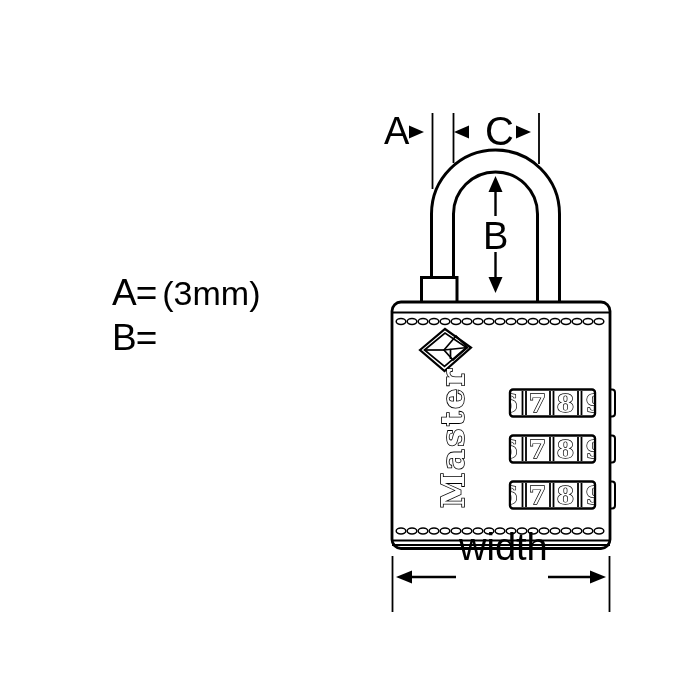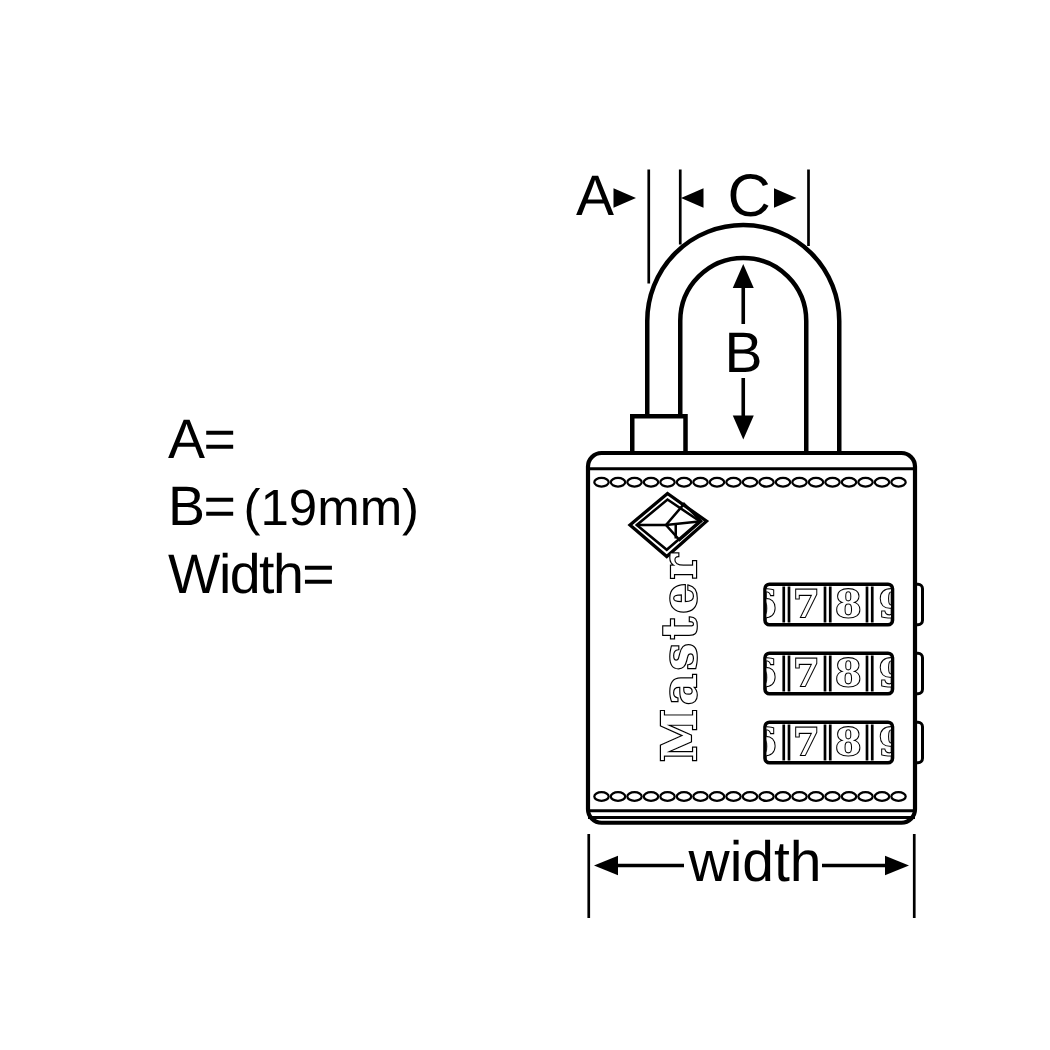--- a/index.html
+++ b/index.html
@@ -186,28 +186,27 @@
       <line x1="410" y1="577" x2="456" y2="577" stroke="#000" stroke-width="2.4"></line>
       <line x1="548" y1="577" x2="592" y2="577" stroke="#000" stroke-width="2.4"></line>
       <polygon points="412,570.5 412,583.5 396,577" fill="#000"></polygon>
       <polygon points="590,570.5 590,583.5 606,577" fill="#000"></polygon>
     </g>
   </svg>
 
   <div class="lbl dim-label" style="left:384px;top:112px;">A</div>
   <div class="lbl dim-label" style="left:485px;top:111px;font-size:40px;">C</div>
   <div class="lbl dim-label" style="left:483px;top:217px;">B</div>
-  <div class="lbl width-label" style="left:459px;top:556px;text-align:right;">width</div>
+  <div class="lbl width-label" style="left:459px;top:528px;text-align:right;">width</div>
 
   <div class="legend">
     <div class="legend-row">
       <span class="legend-key">A=</span>
+      <span class="legend-val">(3mm)</span>
     </div>
     <div class="legend-row">
       <span class="legend-key">B=</span>
-      <span class="legend-val">(19mm)</span>
     </div>
     <div class="legend-row">
-      <span class="legend-key">Width=</span>
     </div>
   </div>
 
 </div>
 
 </body></html>

